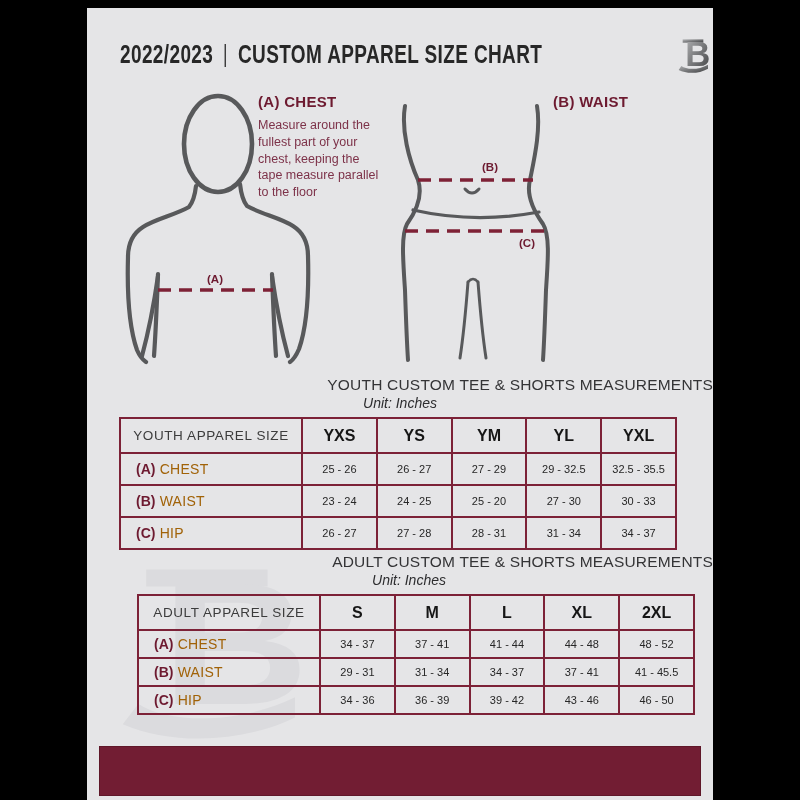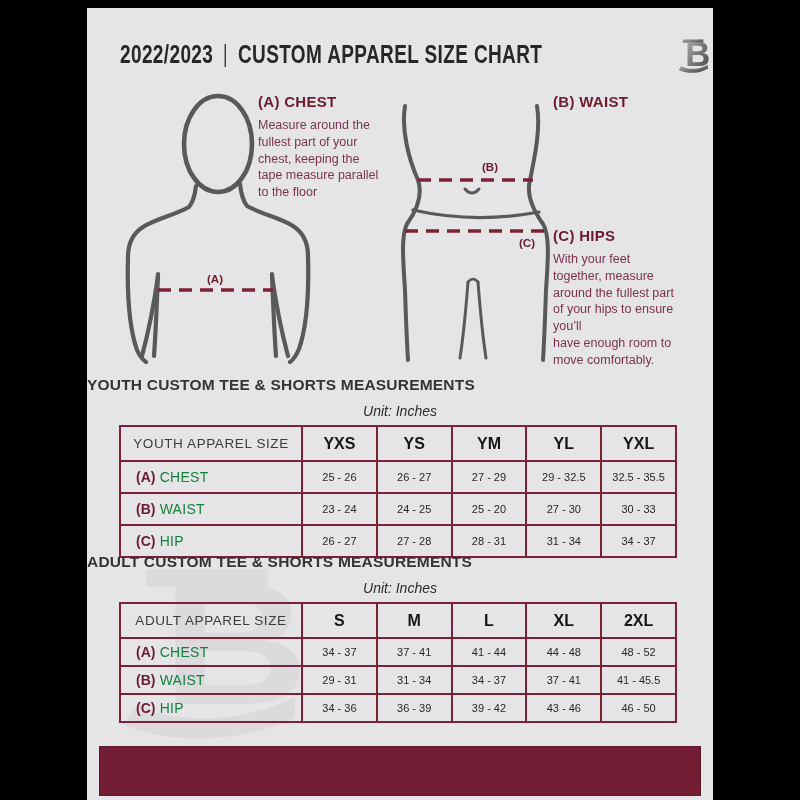--- a/index.html
+++ b/index.html
@@ -29,38 +29,38 @@
              white-space:pre-line; }
   #instr-chest { left:171px; top:85px;  width:140px; }
   #instr-waist { left:466px; top:85px;  width:148px; }
   #instr-hips  { left:466px; top:219px; width:150px; }
   #fig-upper { left:28px;  top:84px; }
   #fig-lower { left:300px; top:92px; }
 
   
   .size-section { position:absolute; left:0; width:100%; z-index:2; }
   #youth-section { top:368px; }
-  #adult-section { top:545px; }
-  .tbl-title { text-align:left; font-size:15.5px; font-weight:bold; color:#343436;
+  #adult-section { top:545px;padding-left:18px; }
+  .tbl-title { text-align:right; font-size:15.5px; font-weight:normal; color:#343436;
                letter-spacing:0.2px; }
   .tbl-unit  { text-align:center; font-size:14px; font-style:italic; color:#2d2d2f;
-               margin-top:9px; }
+               margin-top:1px; }
   table.size-table { border-collapse:collapse; table-layout:fixed; width:558px;
                      margin:6px 0 0 32px; background:transparent; }
   table.size-table th, table.size-table td {
       border:2px solid #7c2137; text-align:center; font-size:11px; color:#272727;
       padding:0; }
   table.size-table thead th { height:35px; font-weight:bold; font-size:16px; color:#161616; }
   table.size-table thead th.label-col { font-weight:400; font-size:13.5px; color:#3c3c3c;
       letter-spacing:0.6px;border-radius:14px; }
   #youth-table tbody td { height:32px; }
   #adult-table tbody td { height:28px; }
   td.label-col { text-align:left !important; padding-left:15px !important; font-size:14px !important; }
   td.label-col .prefix { font-weight:bold; color:#6d1a30; }
-  td.label-col .rname  { color:#15803d; letter-spacing:0.3px; }
+  td.label-col .rname  { color:#a16207; letter-spacing:0.3px; }
 
   
   .watermark { position:absolute; left:20px; top:528px; z-index:1; opacity:1; }
   .footer-bar { position:absolute; left:12px; top:738px; width:602px; height:50px;
                 background:#721d33; border:1px solid #5f1729; z-index:3; }
 
   svg text { font-family:"Liberation Sans", sans-serif; }
 </style>
 </head>
 <body>
@@ -125,30 +125,20 @@
     <h3>(A) CHEST</h3>
     <p>Measure around the
 fullest part of your
 chest, keeping the
 tape measure parallel
 to the floor</p>
   </div>
   <div class="instr" id="instr-waist">
     <h3>(B) WAIST</h3>
   </div>
-  <div class="instr" id="instr-hips">
-    <h3>(C) HIPS</h3>
-    <p>With your feet
-together, measure
-around the fullest part
-of your hips to ensure
-you’ll
-have enough room to
-move comfortably.</p>
-  </div>
 
   <svg class="watermark" width="235" height="215" viewBox="0 0 60 64" preserveAspectRatio="none">
     <path d="M10 10 L41 10 L41 15 L10 15 Z" fill="#dbdbde"></path>
     <text x="14" y="50" font-size="52" font-weight="bold" fill="#dbdbde">B</text>
     <path d="M4 56 C16 62 34 62 48 54 L48 48 C34 56 16 56 8 50 Z" fill="#dbdbde"></path>
   </svg>
 
   <div class="size-section" id="youth-section">
     <div class="tbl-title">YOUTH CUSTOM TEE &amp; SHORTS MEASUREMENTS</div>
     <div class="tbl-unit">Unit: Inches</div>

